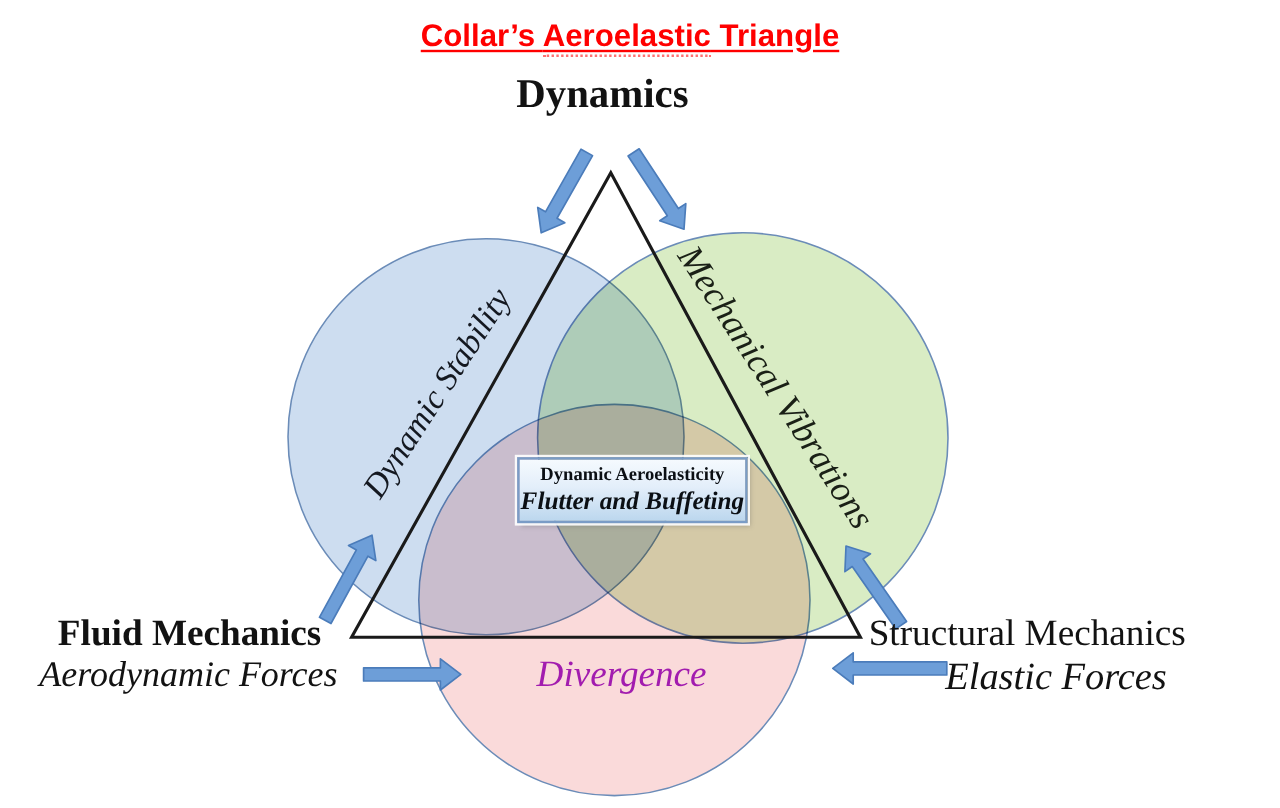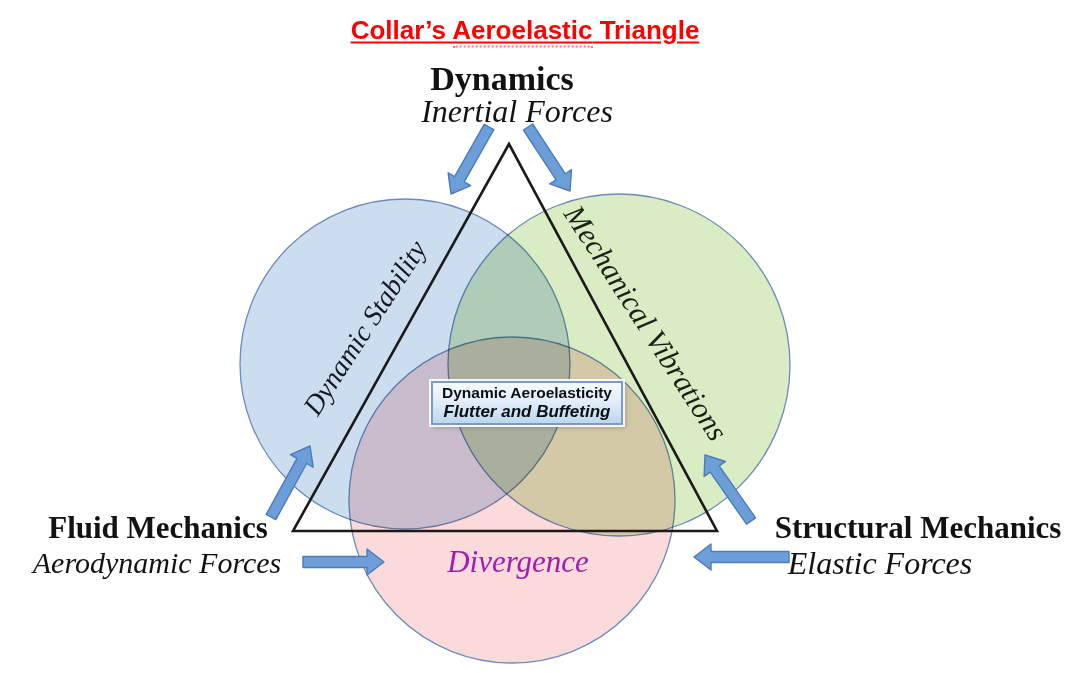--- a/index.html
+++ b/index.html
@@ -21,43 +21,43 @@
     font-family:"Liberation Sans","DejaVu Sans",sans-serif;
     font-weight:bold; font-size:26px; white-space:nowrap;
     text-decoration:underline; text-underline-offset:3px;
   }
   .squig { border-bottom:2px dotted #ff7070; padding-bottom:1px; }
 
   #lbl-dynamics     { left:502px; top:79px;  font-size:34px; font-weight:bold; }
   #lbl-inertial     { left:517px; top:111px; font-size:32px; font-style:italic; }
   #lbl-fluid        { left:158px; top:527px; font-size:31px; font-weight:bold; }
   #lbl-aerodynamic  { left:157px; top:563px; font-size:30px; font-style:italic; }
-  #lbl-structural   { left:918px; top:527px; font-size:31px; font-weight:bold; }
+  #lbl-structural   { left:856px; top:527px; font-size:31px; font-weight:normal; }
   #lbl-elastic      { left:880px; top:563px; font-size:32px; font-style:italic; }
   #lbl-divergence   { left:518px; top:561px; font-size:31px; font-style:italic; color:#a21caf; }
   #lbl-dynstab {
     left:365px; top:328px; font-size:28px; font-style:italic; color:#141820;
     transform:translate(-50%,-50%) rotate(-57deg);
   }
   #lbl-mechvib {
     left:646px; top:323px; font-size:30px; font-style:italic; color:#1a2016;
     transform:translate(-50%,-50%) rotate(57deg);
   }
 
   .center-box {
-    position:absolute; left:431px; top:381px; width:192px; height:44px;
+    position:absolute; left:431px; top:381px; width:192px; height:55px;
     box-sizing:border-box;
     background:linear-gradient(180deg,#f5fafe 0%,#e3eefa 45%,#bcd7ee 100%);
     border:2px solid #7a9cc6;
     box-shadow:0 0 0 2px rgba(255,255,255,0.9), 3px 3px 4px rgba(90,90,90,0.35);
     display:flex; flex-direction:column; justify-content:center; align-items:center;
-    gap:2px; font-family:Liberation Sans, sans-serif; color:#0b0f14;
+    gap:2px; font-family:Liberation Serif, serif; color:#0b0f14;
   }
   .cb-title { font-weight:bold; font-size:15.5px; line-height:1.1; }
-  .cb-sub   { font-weight:bold; font-style:italic; font-size:17px; line-height:1.1; }
+  .cb-sub   { font-weight:bold; font-style:italic; font-size:21px; line-height:1.1; }
 </style>
 </head>
 <body>
 
 <div class="stage">
 
   <svg class="canvas" width="1067" height="673" viewBox="0 0 1067 673">
       <circle cx="405" cy="364" r="165" fill="#cdddf0" stroke="#6b8cb8" stroke-width="1.3" style="mix-blend-mode: multiply;"></circle>
       <circle cx="619" cy="365" r="171" fill="#d9ecc4" stroke="#6b8cb8" stroke-width="1.3" style="mix-blend-mode: multiply;"></circle>
       <circle cx="512" cy="500" r="163" fill="#fadada" stroke="#6b8cb8" stroke-width="1.3" style="mix-blend-mode: multiply;"></circle>
@@ -66,21 +66,20 @@
       <polygon points="523.4,130 556.1,179.8 549.8,183.9 570,191 571.5,169.7 565.3,173.8 532.6,124" fill="#6d9ed8" stroke="#4b7cba" stroke-width="1.4" stroke-linejoin="round"></polygon>
       <polygon points="275.8,519.6 306.6,463.5 313.2,467.2 310,446 290.4,454.6 297,458.3 266.2,514.4" fill="#6d9ed8" stroke="#4b7cba" stroke-width="1.4" stroke-linejoin="round"></polygon>
       <polygon points="303,567.5 367,567.5 367,575 384,562 367,549 367,556.5 303,556.5" fill="#6d9ed8" stroke="#4b7cba" stroke-width="1.4" stroke-linejoin="round"></polygon>
       <polygon points="755.5,517.9 719.2,465.8 725.4,461.5 705,455 704.1,476.4 710.2,472.1 746.5,524.1" fill="#6d9ed8" stroke="#4b7cba" stroke-width="1.4" stroke-linejoin="round"></polygon>
       <polygon points="789,551.5 711,551.5 711,544 694,557 711,570 711,562.5 789,562.5" fill="#6d9ed8" stroke="#4b7cba" stroke-width="1.4" stroke-linejoin="round"></polygon>
     </svg>
 
   <div class="page-title" style="color: rgb(255, 0, 0);"><span>Collar’s </span><span class="squig">Aeroelastic</span><span> Triangle</span></div>
 
   <div class="lbl bold" id="lbl-dynamics">Dynamics</div>
-  <div class="lbl it" id="lbl-inertial">Inertial Forces</div>
 
   <div class="lbl it" id="lbl-aerodynamic">Aerodynamic Forces</div>
   <div class="lbl bold" id="lbl-fluid">Fluid Mechanics</div>
 
   <div class="lbl bold" id="lbl-structural">Structural Mechanics</div>
   <div class="lbl it" id="lbl-elastic">Elastic Forces</div>
 
   <div class="lbl" id="lbl-dynstab">Dynamic Stability</div>
   <div class="lbl" id="lbl-mechvib">Mechanical Vibrations</div>
   <div class="lbl" id="lbl-divergence">Divergence</div>

